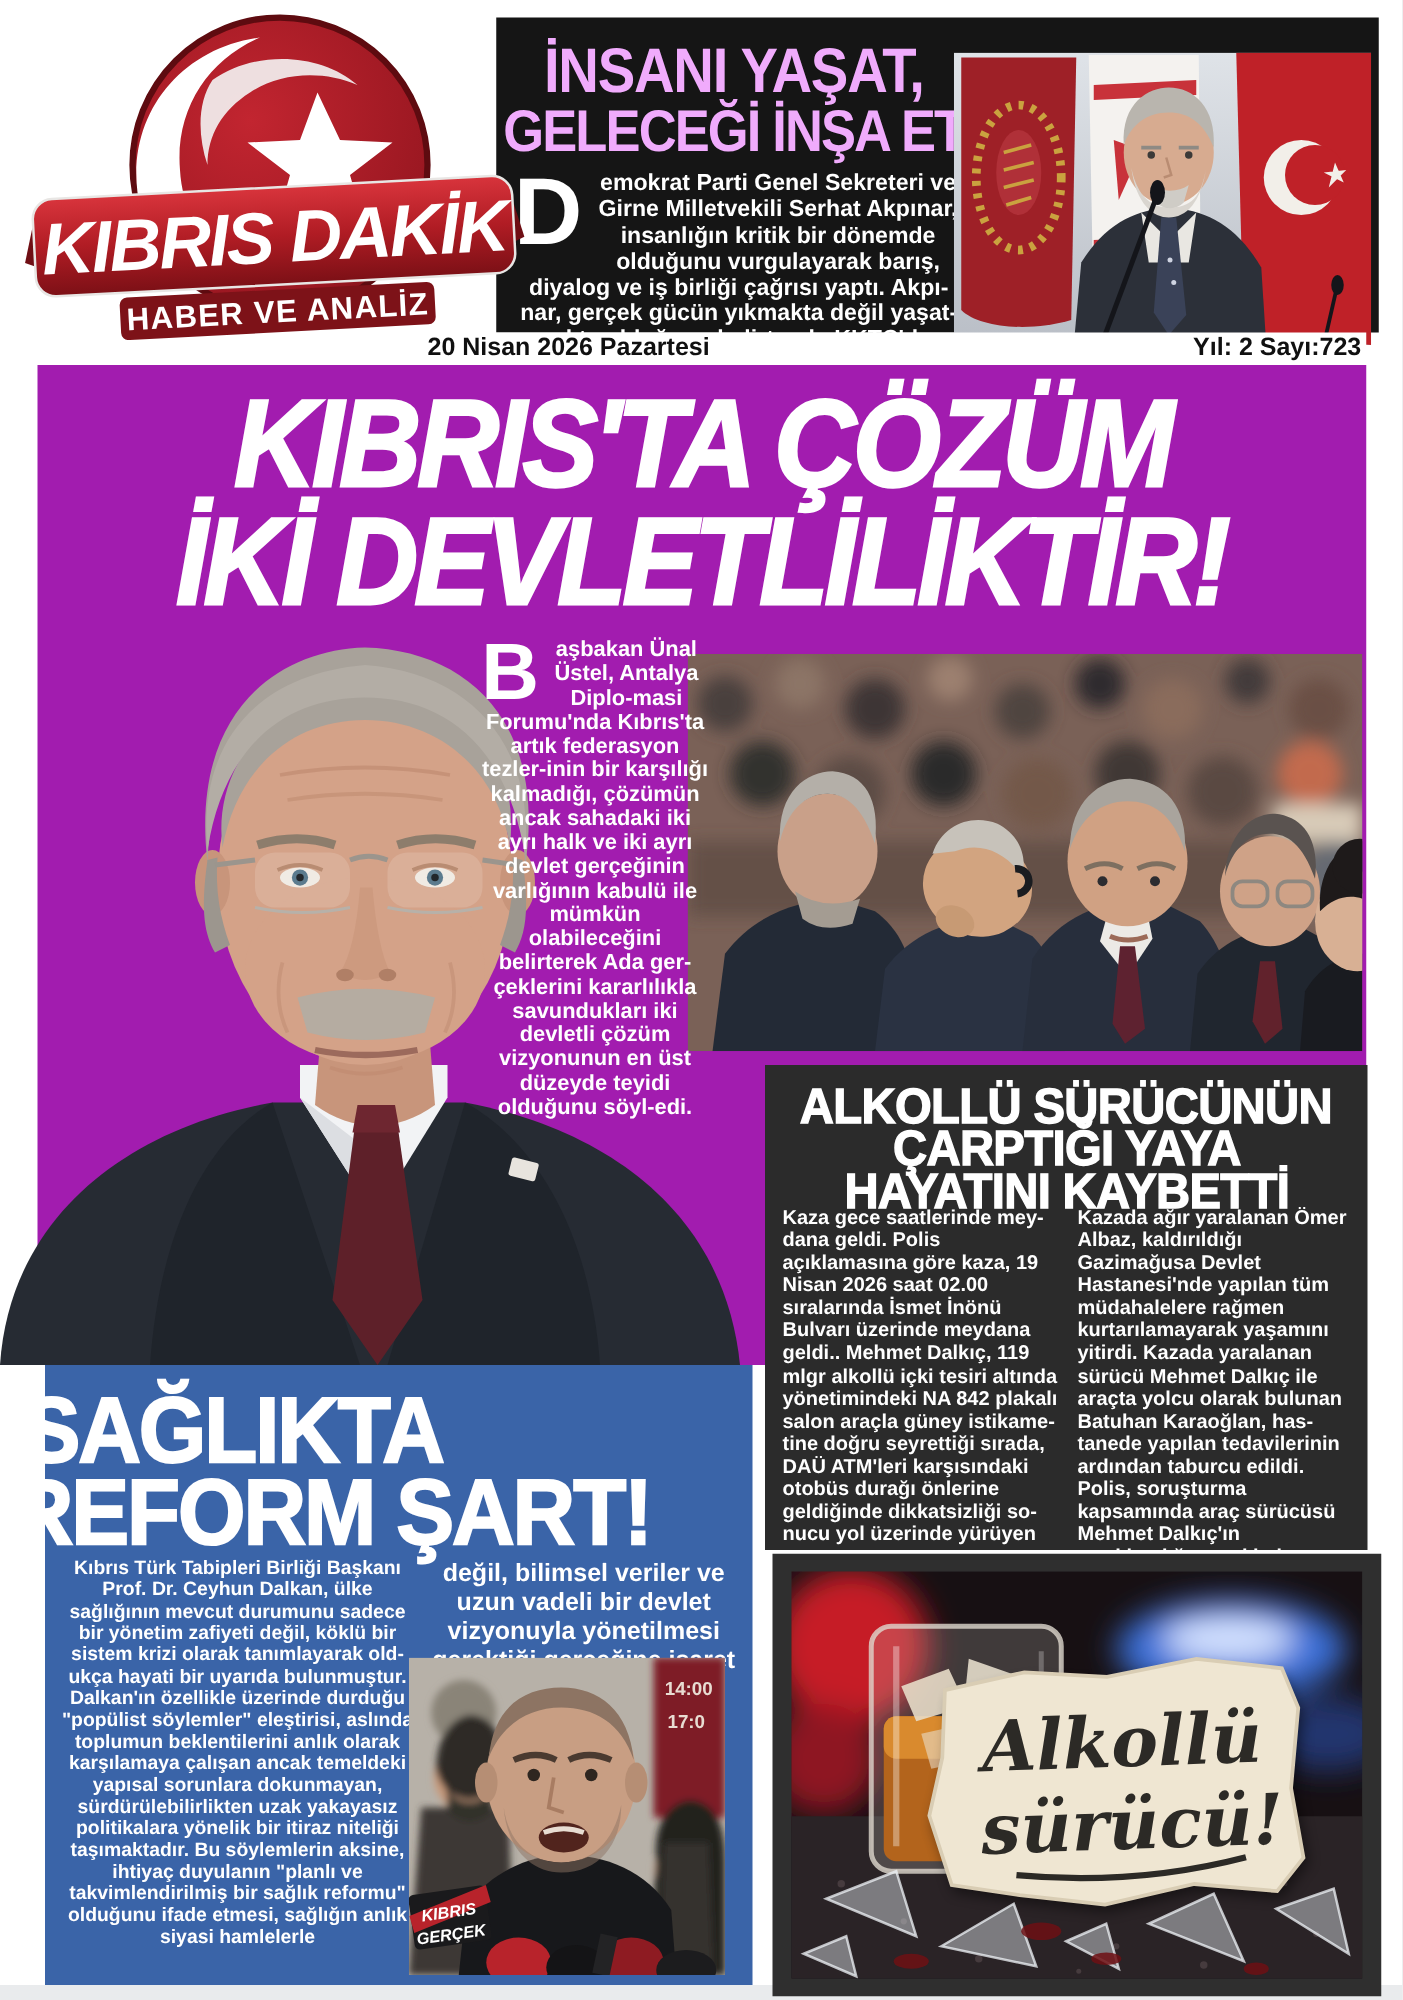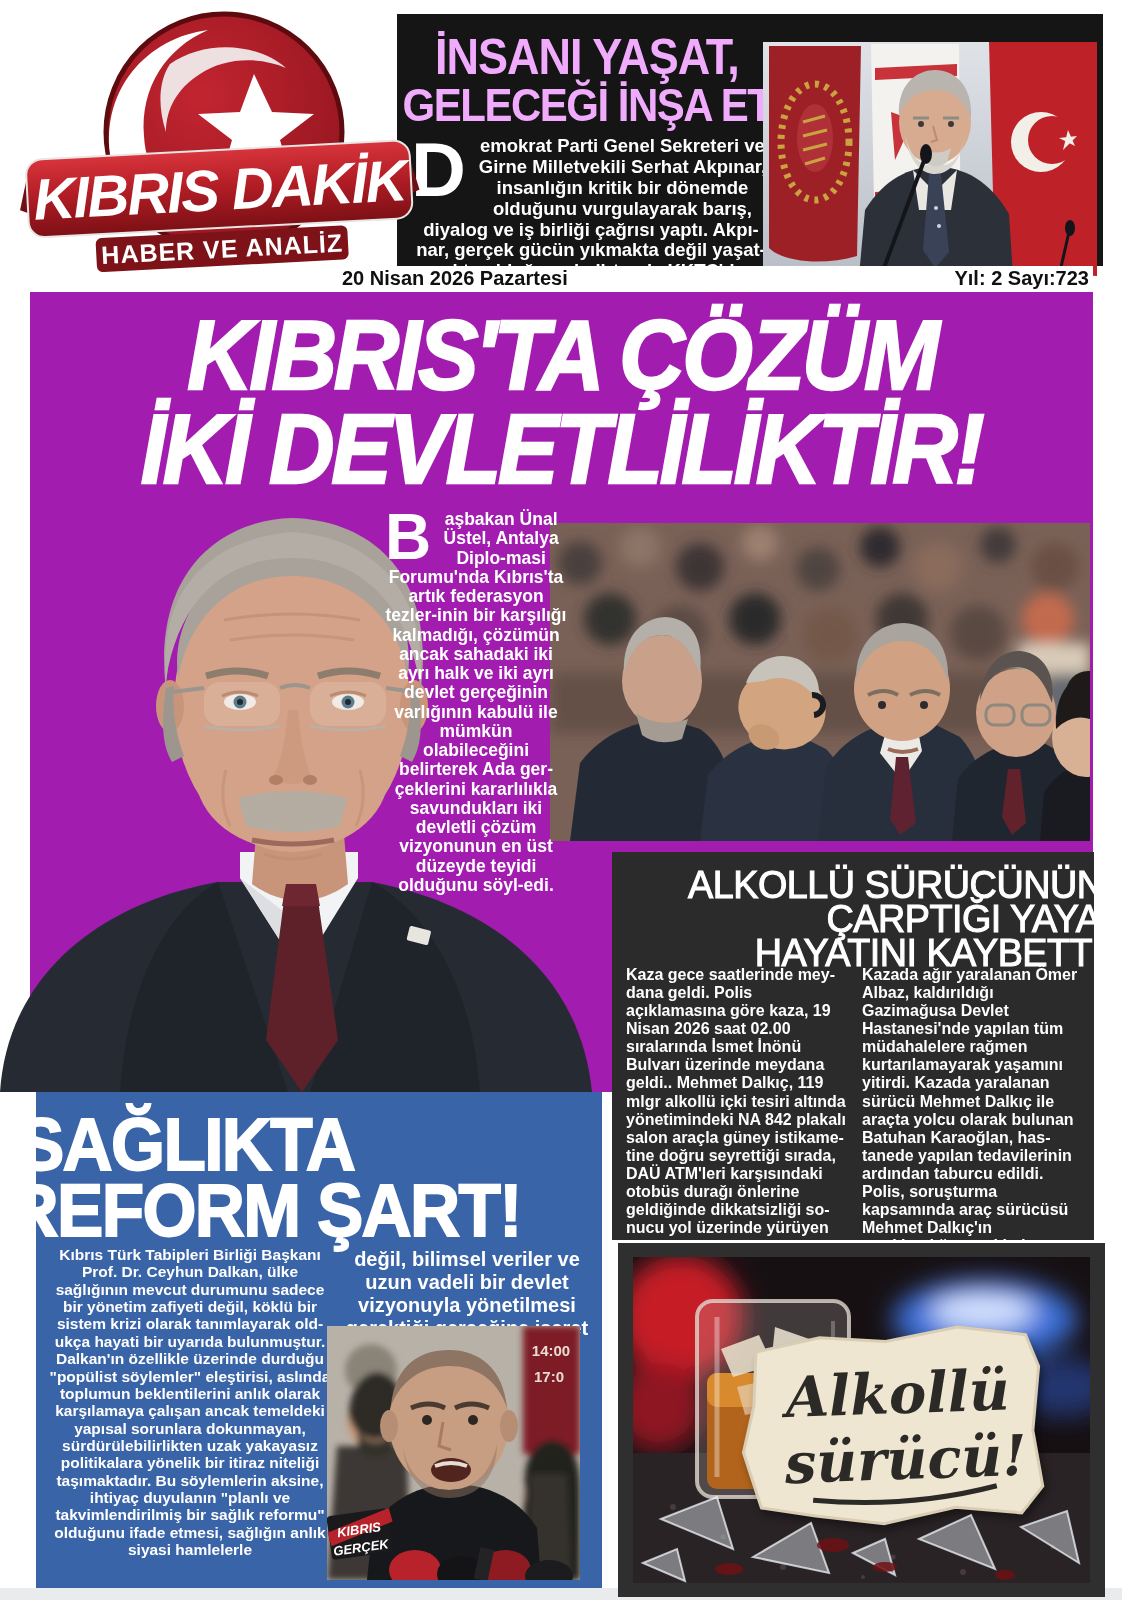--- a/index.html
+++ b/index.html
@@ -34,21 +34,21 @@
   .lead-headline .hl{display:inline-block;font-size:84px;letter-spacing:-3px;white-space:nowrap;
                      transform:scale(1.08,1.18);transform-origin:center top;-webkit-text-stroke:2px #fff;}
   .photoC{position:absolute;left:-30px;top:188px;width:612px;height:612px;z-index:2;}
   .lead-body{position:absolute;left:355px;top:218px;width:182px;color:#fff;font-weight:bold;
              font-size:17.5px;line-height:1.1;text-align:center;z-index:4;}
   .lead-body .dropcap{float:left;font-size:64px;line-height:0.8;margin:2px 4px 0 0;font-weight:bold;}
   .photoB{position:absolute;left:520px;top:231px;width:540px;height:318px;z-index:3;overflow:hidden;}
 
   
   .dark-box{position:absolute;left:612px;top:852px;width:482px;height:388px;background:#2b2b2b;z-index:6;color:#fff;}
-  .dark-head{position:absolute;left:0;right:0;top:10px;text-align:right;font-weight:normal;}
+  .dark-head{position:absolute;left:0;right:0;top:10px;text-align:center;font-weight:bold;}
   .dark-head .hl{display:inline-block;font-size:36px;letter-spacing:-0.5px;white-space:nowrap;
                  transform:scale(1.05,1.1);transform-origin:center top;-webkit-text-stroke:1px #fff;}
   .dark-head div{height:34px;}
   .dark-cols{position:absolute;left:14px;right:8px;top:114px;bottom:6px;display:flex;gap:12px;}
   .dark-col{flex:1;font-size:16px;font-weight:bold;line-height:1.13;text-align:left;}
 
   
   .blue-box{position:absolute;left:36px;top:1092px;width:566px;height:496px;background:#3a64a8;z-index:6;color:#fff;}
   .blue-head{position:absolute;left:0;right:0;top:10px;text-align:left;font-weight:bold;}
   .blue-head div{height:66px;}

